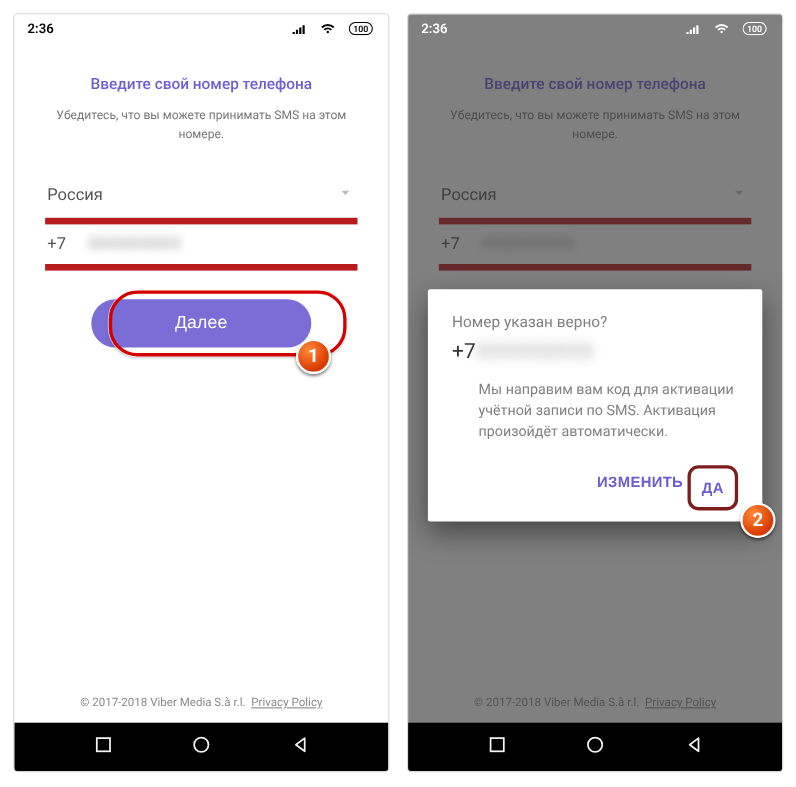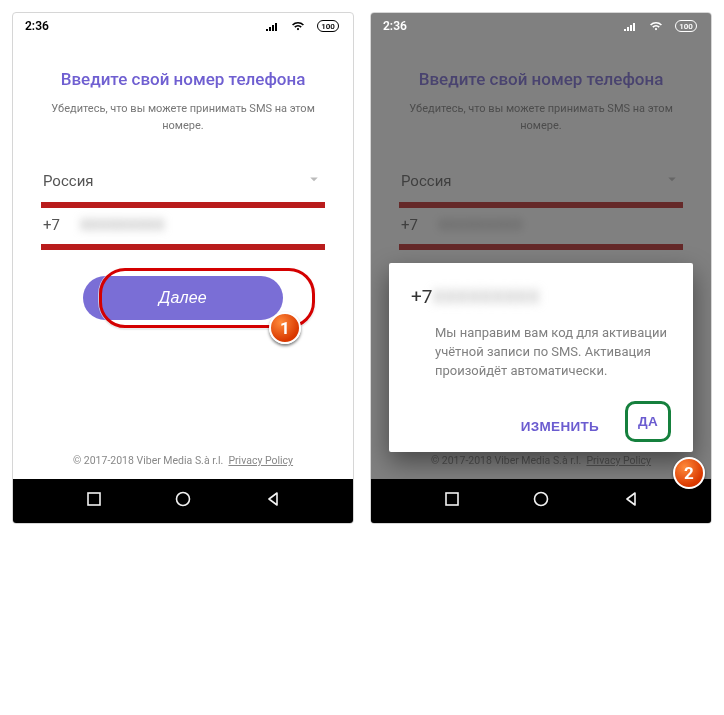--- a/index.html
+++ b/index.html
@@ -11,21 +11,21 @@
     position: relative;
     overflow: hidden;
   }
   .phones {
     display: flex;
     gap: 16px;
     padding: 12px;
   }
   .phone {
     width: 342px;
-    height: 512px;
+    height: 690px;
     border: 1px solid #d6d6d6;
     border-radius: 4px;
     background: #fff;
     position: relative;
     overflow: hidden;
     display: flex;
     flex-direction: column;
   }
   
   .statusbar {
@@ -41,21 +41,21 @@
   .statusbar .right { display: flex; align-items: center; gap: 12px; }
   .statusbar svg { display: block; }
   .content {
     flex: 1;
     padding: 30px 28px 0 28px;
     text-align: center;
     position: relative;
   }
   .title {
     color: #6f5fd1;
-    font-size: 17px;
+    font-size: 14px;
     font-weight: 500;
     margin-bottom: 12px;
   }
   .subtitle {
     color: #777;
     font-size: 11px;
     line-height: 1.5;
     margin-bottom: 28px;
   }
   .field-row {
@@ -86,21 +86,20 @@
   .next-btn {
     background: #7a6ed6;
     color: #fff;
     border: none;
     border-radius: 24px;
     width: 200px;
     height: 44px;
     font-size: 16px;
     letter-spacing: .2px;
     cursor: pointer;
-    font-style: italic;
   }
   .highlight-box {
     position: absolute;
     border: 3px solid #d40000;
     border-radius: 26px;
     box-shadow: 0 0 0 1px rgba(255,255,255,.6), 0 1px 2px rgba(0,0,0,.25);
     pointer-events: none;
   }
   .callout {
     position: absolute;
@@ -170,35 +169,34 @@
   .dialog .info {
     color: #808080;
     font-size: 13px;
     line-height: 1.45;
     margin-bottom: 20px;
     margin-left: 24px;
   }
   .dialog .actions {
     display: flex;
     justify-content: flex-end;
-    gap: 22px;
-    align-items: flex-end;
+    align-items: flex-start;
   }
   .dialog .actions button {
     background: none;
     border: none;
     color: #6b5cd0;
     font-weight: 700;
     font-size: 13.5px;
     letter-spacing: .3px;
     cursor: pointer;
     padding: 8px 4px;
   }
   .yes-highlight {
-    border: 3px solid #15803d;
+    border: 3px solid #7f1d1d;
     border-radius: 10px;
     padding: 2px 6px;
   }
 </style>
 </head>
 <body>
 
 <div class="phones">
 
   <div class="phone">
@@ -291,20 +289,21 @@
             </svg>
         </span>
       </div>
       <div class="field-row phone-row">
         <span class="country-prefix">+7</span>
         <span class="phone-number">XXXXXXXXX</span>
       </div>
     </div>
 
     <div class="dialog">
+      <div class="q">Номер указан верно?</div>
       <div class="num">
         <span>+7</span><span class="blur">XXXXXXXXX</span>
       </div>
       <div class="info">Мы направим вам код для активации учётной записи по SMS. Активация произойдёт автоматически.</div>
       <div class="actions">
         <button>ИЗМЕНИТЬ</button>
         <span class="yes-highlight">
           <button>ДА</button>
         </span>
       </div>

